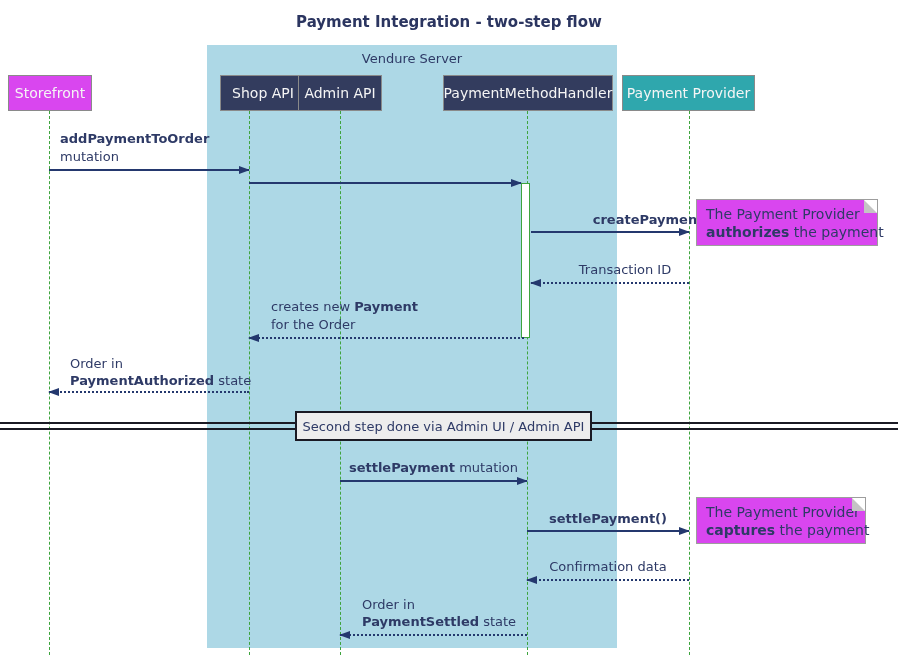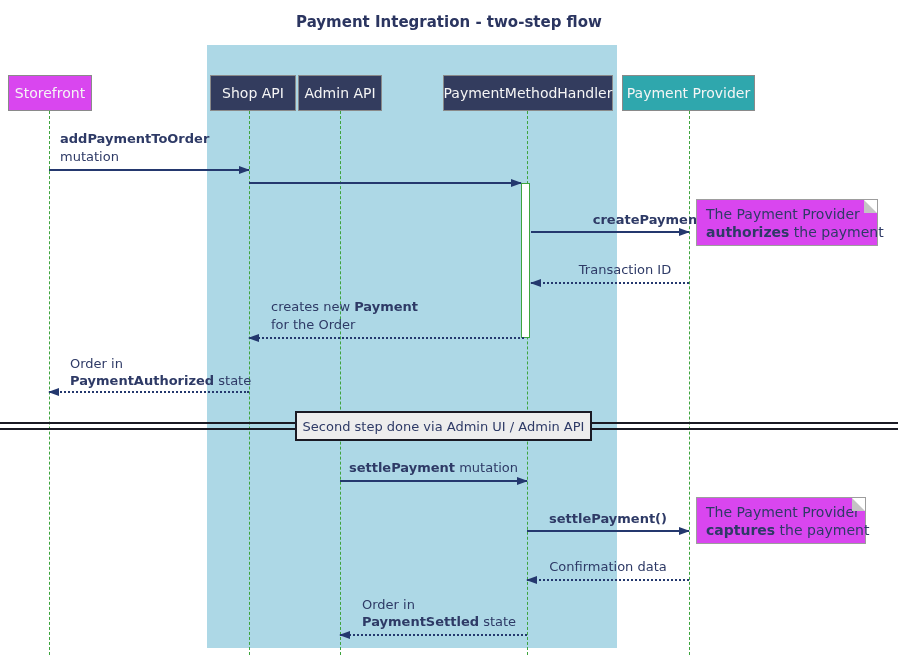--- a/index.html
+++ b/index.html
@@ -40,31 +40,32 @@
   .div-line{left:0;width:898px;height:2px;background:#1a1a24;}
   .div-box{left:295px;top:411px;width:297px;height:30px;background:#ededed;border:2px solid #1a1a24;
     box-sizing:border-box;display:flex;align-items:center;justify-content:center;font-size:13px;color:#2e3a66;white-space:nowrap;}
 </style>
 </head>
 <body>
 
 <div id="diagram">
 
   <div class="abs frame"></div>
+  <div class="abs frame-label">Vendure Server</div>
 
   <div class="abs title">Payment Integration - two-step flow</div>
 
   <div class="abs lifeline" style="left:49px"></div>
   <div class="abs lifeline" style="left:249px"></div>
   <div class="abs lifeline" style="left:340px"></div>
   <div class="abs lifeline" style="left:527px"></div>
   <div class="abs lifeline" style="left:689px"></div>
 
   <div class="abs participant p-gray" style="left:8px;width:84px;">Storefront</div>
-  <div class="abs participant p-navy" style="left:210px;width:86px;">Shop API</div>
+  <div class="abs participant p-navy" style="left:220px;width:86px;">Shop API</div>
   <div class="abs participant p-navy" style="left:298px;width:84px;">Admin API</div>
   <div class="abs participant p-navy" style="left:443px;width:170px;">PaymentMethodHandler</div>
   <div class="abs participant p-teal" style="left:622px;width:133px;">Payment Provider</div>
 
   <div class="abs activation"></div>
 
   <div class="abs lbl" style="left:60px;top:131px;font-weight:bold;">addPaymentToOrder</div>
   <div class="abs lbl" style="left:60px;top:149px;">mutation</div>
   <div class="abs msg" style="left:49px;top:169px;width:200px;">
     <span class="head right"></span>

